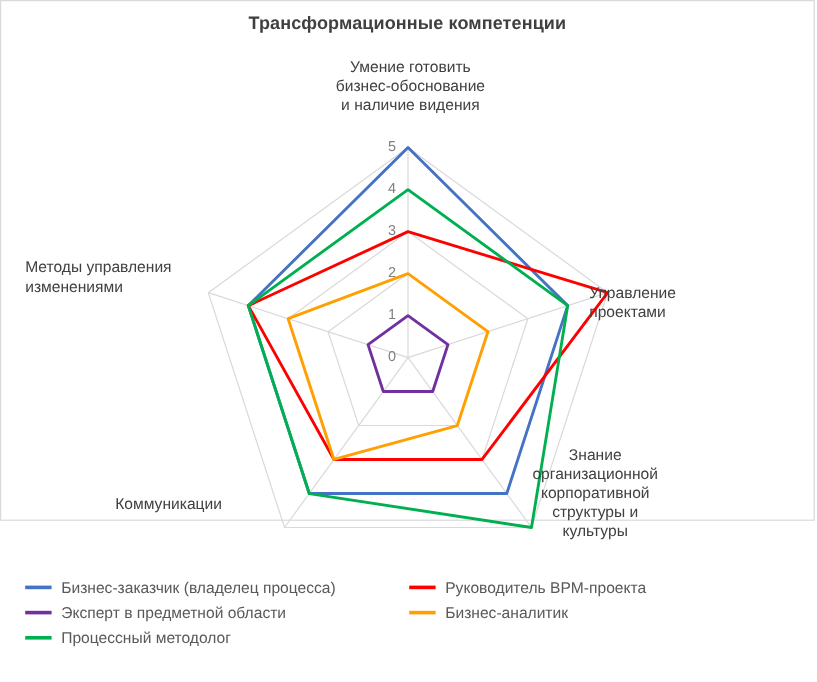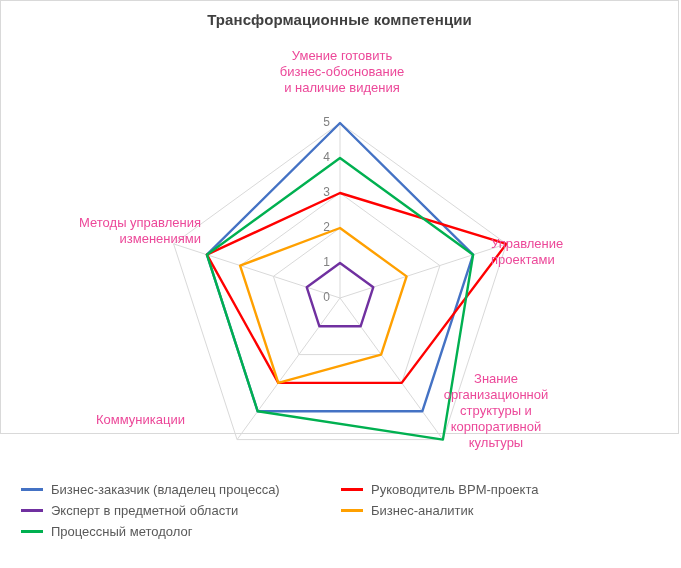--- a/index.html
+++ b/index.html
@@ -38,21 +38,21 @@
     top: 32px;
     width: 679px;
     height: 440px;
   }
   svg#radar {
     display: block;
   }
   .axis-label {
     position: absolute;
     font-size: 13px;
-    color: #ec4899;
+    color: #404040;
     line-height: 16px;
     text-align: center;
   }
   #label-top {
     width: 210px;
     left: 236px;
     top: 15px;
   }
   #label-right {
     width: 130px;
@@ -70,21 +70,21 @@
   #label-bottom-left {
     width: 170px;
     left: 95px;
     top: 379px;
     text-align: left;
   }
   #label-left {
     width: 180px;
     left: 20px;
     top: 182px;
-    text-align: right;
+    text-align: left;
   }
   .tick-label {
     position: absolute;
     font-size: 12px;
     color: #808080;
     text-align: right;
     width: 14px;
   }
   #legend {
     position: absolute;
@@ -158,22 +158,22 @@
         <div>бизнес-обоснование</div>
         <div>и наличие видения</div>
       </div>
     <div class="axis-label" id="label-right">
         <div>Управление</div>
         <div>проектами</div>
       </div>
     <div class="axis-label" id="label-bottom-right">
         <div>Знание</div>
         <div>организационной</div>
+        <div>корпоративной</div>
         <div>структуры и</div>
-        <div>корпоративной</div>
         <div>культуры</div>
       </div>
     <div class="axis-label" id="label-bottom-left">
         <div>Коммуникации</div>
       </div>
     <div class="axis-label" id="label-left">
         <div>Методы управления</div>
         <div>изменениями</div>
       </div>
   </div>

